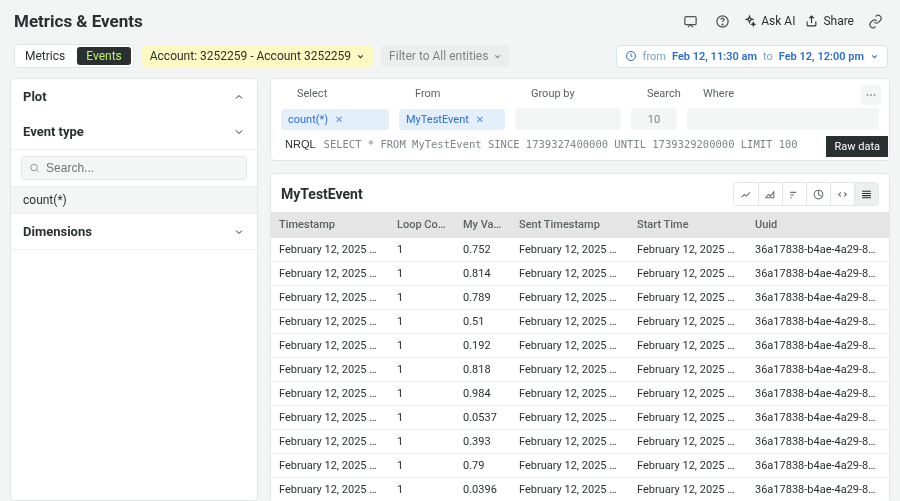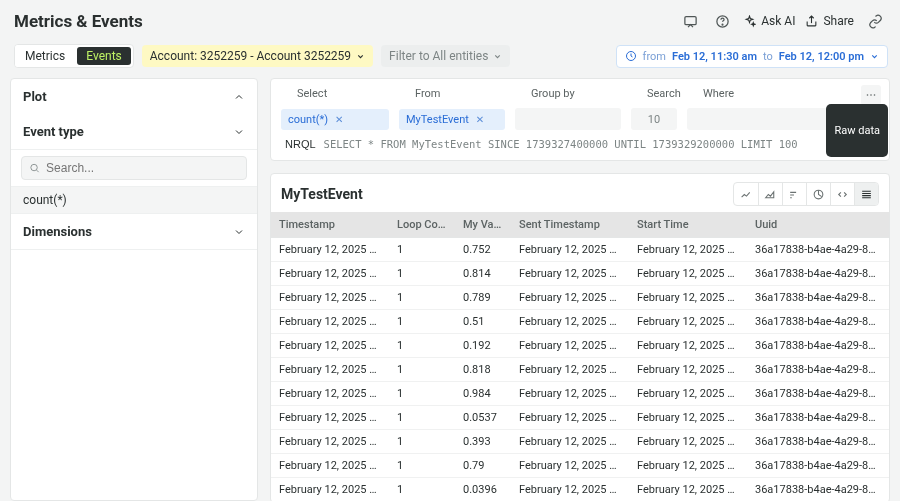--- a/index.html
+++ b/index.html
@@ -255,22 +255,22 @@
   
   .results-wrapper { position:relative; }
   .raw-data-tooltip {
     position:absolute;
     right:2px;
     top:-4px;
     transform:translateY(-100%);
     background:#2a3030;
     color:#fff;
     font-size:11px;
-    padding:20px 8px;
-    border-radius:5px;
+    padding:4px 8px;
+    border-radius:0;
     white-space:nowrap;
   }
   .results {
     background:#fff;
     border:1px solid #e4e6e6;
     border-radius:4px;
     margin-top:12px;
     display:flex;
     flex-direction:column;
     min-height:0;

